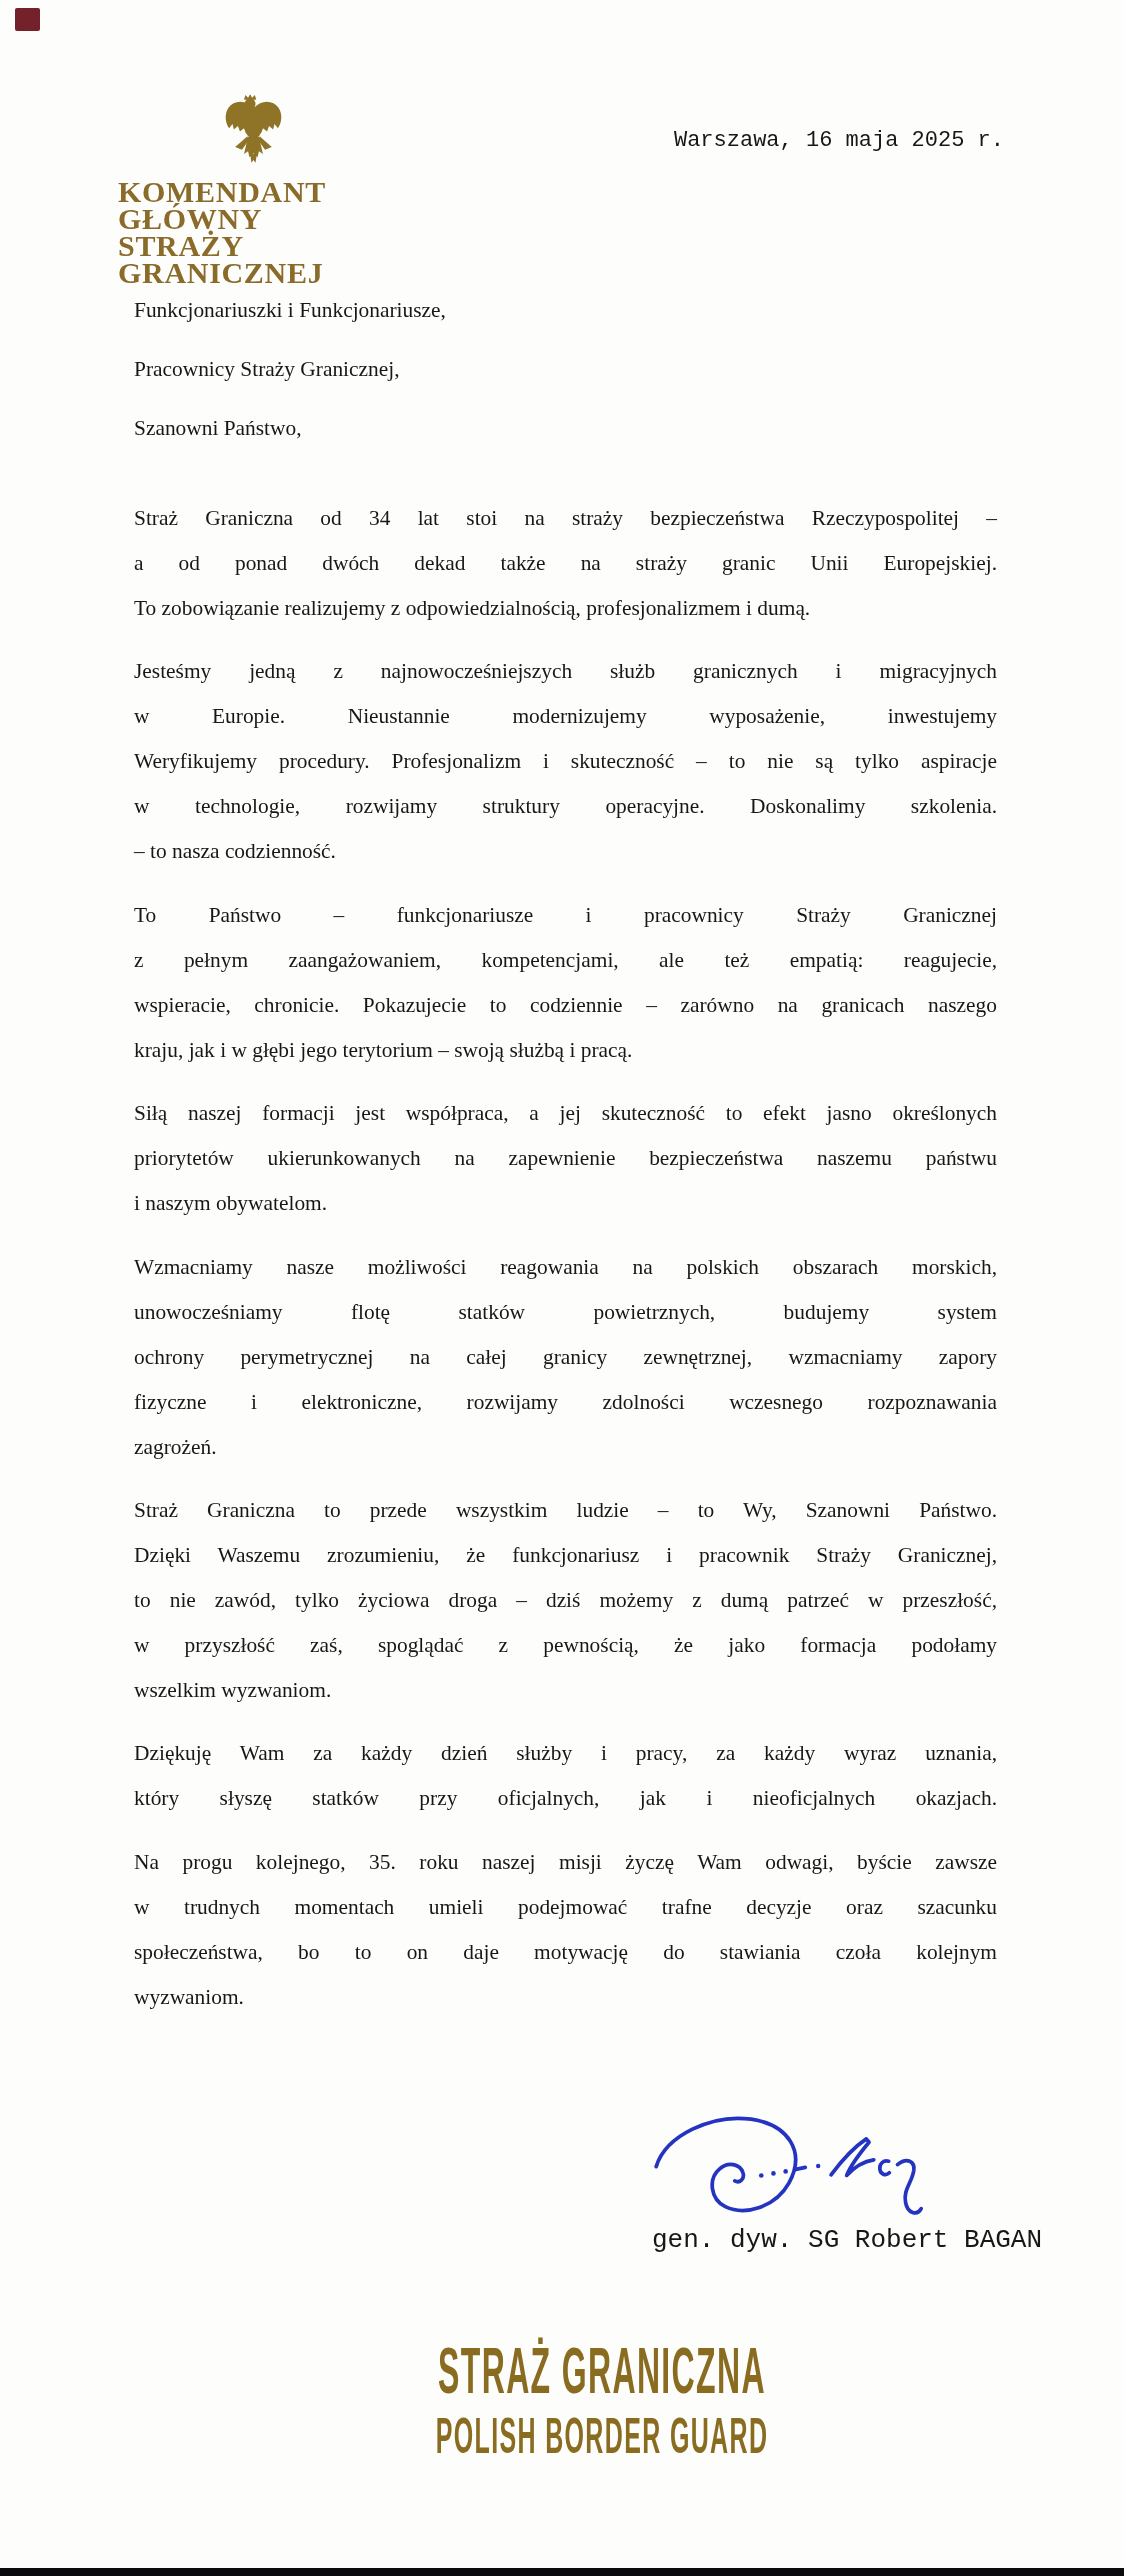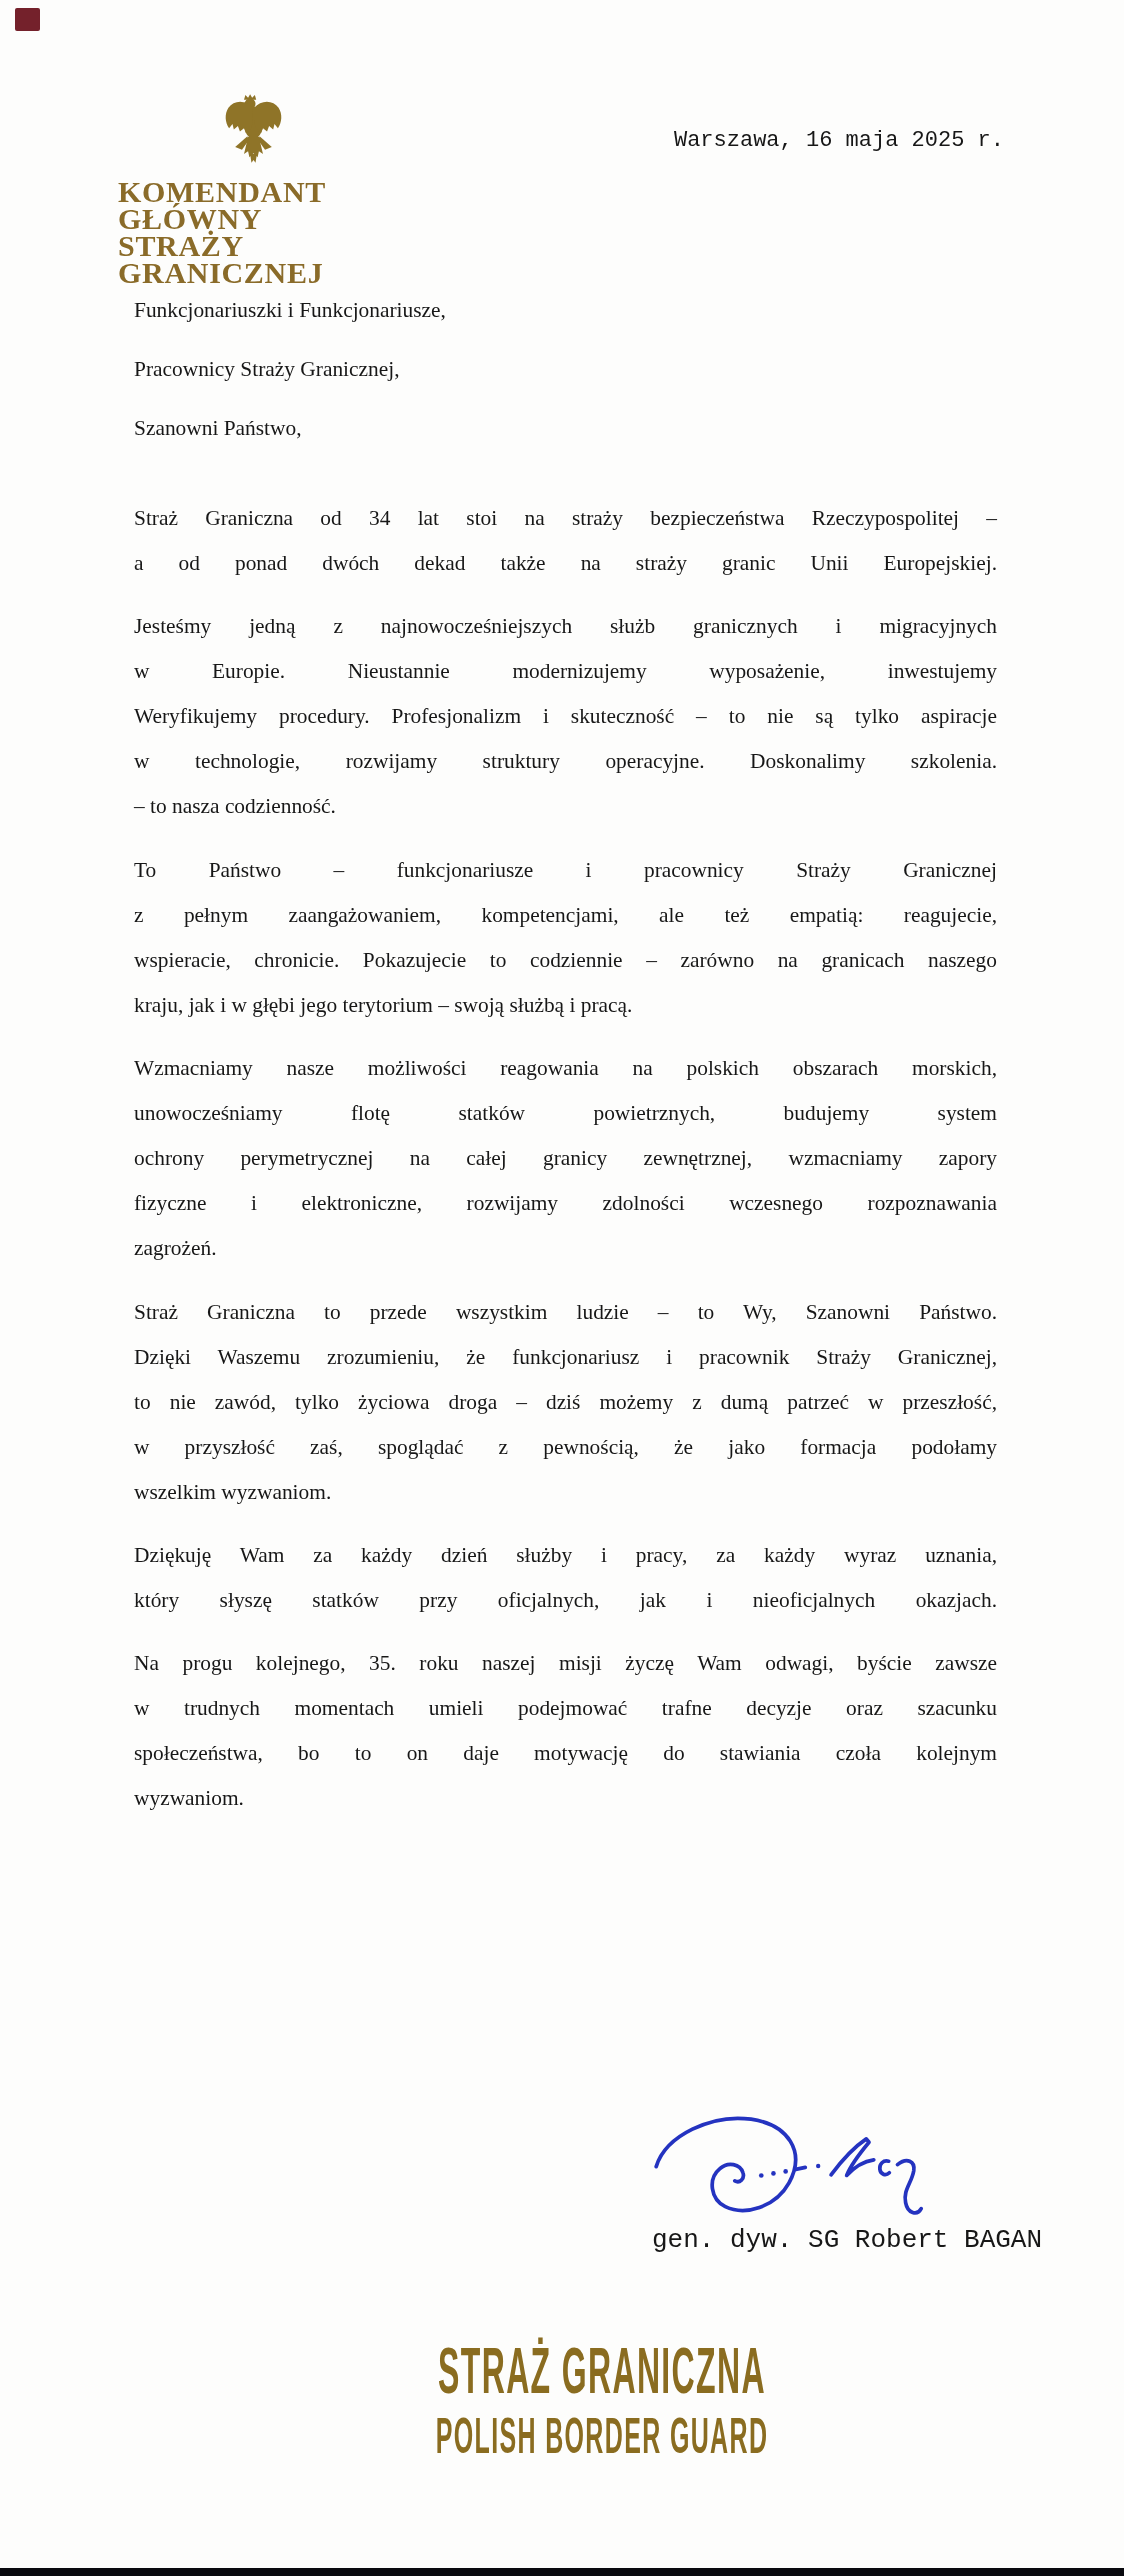--- a/index.html
+++ b/index.html
@@ -101,33 +101,39 @@
   <div class="salutation">
       <div class="sal-line">Funkcjonariuszki i Funkcjonariusze,</div>
       <div class="sal-line">Pracownicy Straży Granicznej,</div>
       <div class="sal-line">Szanowni Państwo,</div>
     </div>
 
   <div class="letter-body">
       <div class="para">
         <div class="line">Straż Graniczna od 34 lat stoi na straży bezpieczeństwa Rzeczypospolitej –</div>
         <div class="line">a od ponad dwóch dekad także na straży granic Unii Europejskiej.</div>
+        <div class="line last">To zobowiązanie realizujemy z odpowiedzialnością, profesjonalizmem i dumą.</div>
       </div>
       <div class="para">
         <div class="line">Jesteśmy jedną z najnowocześniejszych służb granicznych i migracyjnych</div>
         <div class="line">w Europie. Nieustannie modernizujemy wyposażenie, inwestujemy</div>
         <div class="line">Weryfikujemy procedury. Profesjonalizm i skuteczność – to nie są tylko aspiracje</div>
         <div class="line">w technologie, rozwijamy struktury operacyjne. Doskonalimy szkolenia.</div>
         <div class="line last">– to nasza codzienność.</div>
       </div>
       <div class="para">
         <div class="line">To Państwo – funkcjonariusze i pracownicy Straży Granicznej</div>
         <div class="line">z pełnym zaangażowaniem, kompetencjami, ale też empatią: reagujecie,</div>
         <div class="line">wspieracie, chronicie. Pokazujecie to codziennie – zarówno na granicach naszego</div>
         <div class="line last">kraju, jak i w głębi jego terytorium – swoją służbą i pracą.</div>
+      </div>
+      <div class="para">
+        <div class="line">Siłą naszej formacji jest współpraca, a jej skuteczność to efekt jasno określonych</div>
+        <div class="line">priorytetów ukierunkowanych na zapewnienie bezpieczeństwa naszemu państwu</div>
+        <div class="line last">i naszym obywatelom.</div>
       </div>
       <div class="para">
         <div class="line">Wzmacniamy nasze możliwości reagowania na polskich obszarach morskich,</div>
         <div class="line">unowocześniamy flotę statków powietrznych, budujemy system</div>
         <div class="line">ochrony perymetrycznej na całej granicy zewnętrznej, wzmacniamy zapory</div>
         <div class="line">fizyczne i elektroniczne, rozwijamy zdolności wczesnego rozpoznawania</div>
         <div class="line last">zagrożeń.</div>
       </div>
       <div class="para">
         <div class="line">Straż Graniczna to przede wszystkim ludzie – to Wy, Szanowni Państwo.</div>

